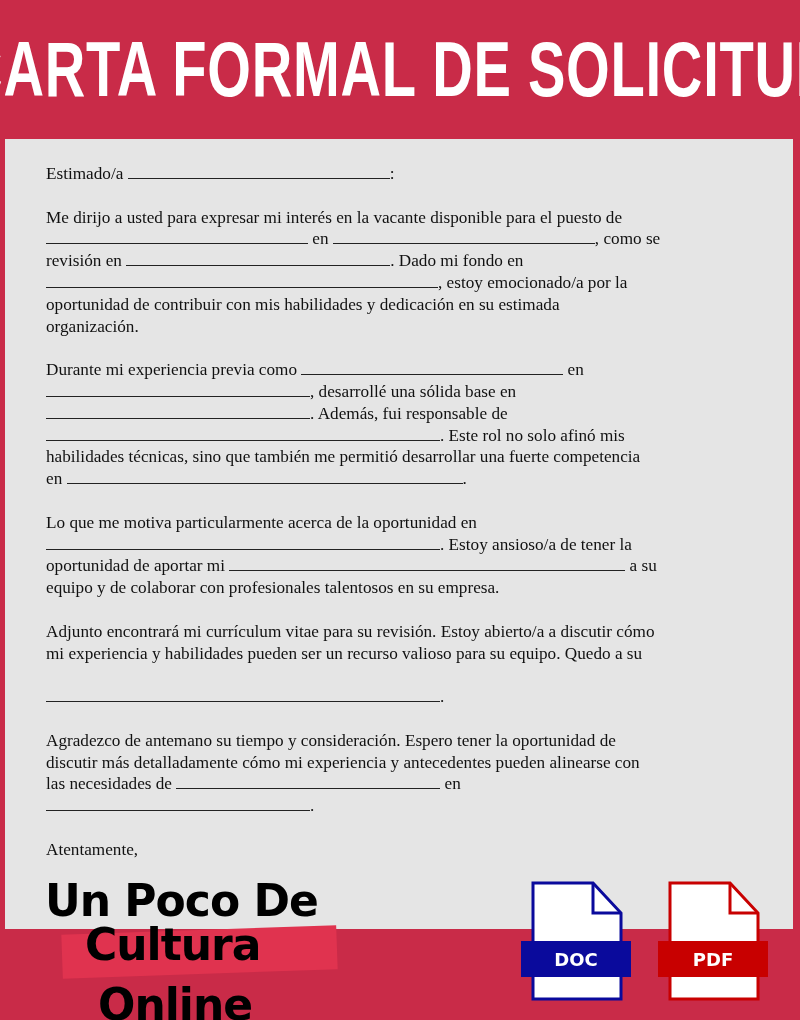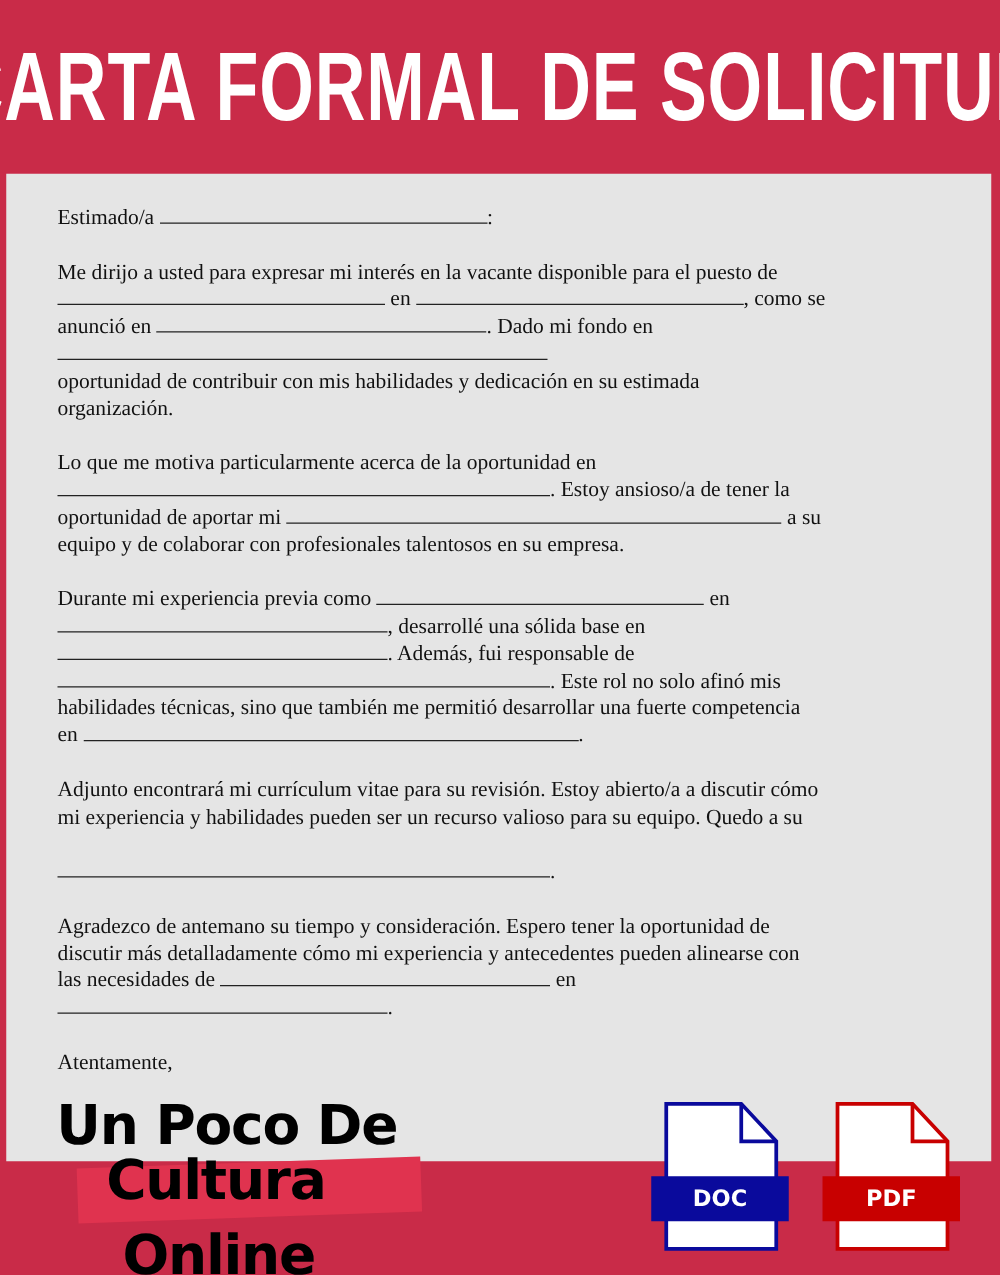--- a/index.html
+++ b/index.html
@@ -25,40 +25,40 @@
   <h1>CARTA FORMAL DE SOLICITUD</h1>
 </div>
 
 <div class="page">
   <div class="letter">
     <p><span>Estimado/a</span> <span class="blank" style="width:262px"></span><span>:</span></p>
 
     <p>
       <span>Me dirijo a usted para expresar mi interés en la vacante disponible para el puesto de</span><br>
       <span class="blank" style="width:262px"></span> <span>en</span> <span class="blank" style="width:262px"></span><span>, como se</span><br>
-      <span>anunció en</span> <span class="blank" style="width:264px"></span><span>. Dado mi fondo en</span><br>
-      <span class="blank" style="width:392px"></span><br>
+      <span>revisión en</span> <span class="blank" style="width:264px"></span><span>. Dado mi fondo en</span><br>
+      <span class="blank" style="width:392px"></span><span>, estoy emocionado/a por la</span><br>
       <span>oportunidad de contribuir con mis habilidades y dedicación en su estimada</span><br>
       <span>organización.</span>
-    </p>
-
-    <p>
-      <span>Lo que me motiva particularmente acerca de la oportunidad en</span><br>
-      <span class="blank" style="width:394px"></span><span>. Estoy ansioso/a de tener la</span><br>
-      <span>oportunidad de aportar mi</span> <span class="blank" style="width:396px"></span> <span>a su</span><br>
-      <span>equipo y de colaborar con profesionales talentosos en su empresa.</span>
     </p>
 
     <p>
       <span>Durante mi experiencia previa como</span> <span class="blank" style="width:262px"></span> <span>en</span><br>
       <span class="blank" style="width:264px"></span><span>, desarrollé una sólida base en</span><br>
       <span class="blank" style="width:264px"></span><span>. Además, fui responsable de</span><br>
       <span class="blank" style="width:394px"></span><span>. Este rol no solo afinó mis</span><br>
       <span>habilidades técnicas, sino que también me permitió desarrollar una fuerte competencia</span><br>
       <span>en</span> <span class="blank" style="width:396px"></span><span>.</span>
+    </p>
+
+    <p>
+      <span>Lo que me motiva particularmente acerca de la oportunidad en</span><br>
+      <span class="blank" style="width:394px"></span><span>. Estoy ansioso/a de tener la</span><br>
+      <span>oportunidad de aportar mi</span> <span class="blank" style="width:396px"></span> <span>a su</span><br>
+      <span>equipo y de colaborar con profesionales talentosos en su empresa.</span>
     </p>
 
     <p>
       <span>Adjunto encontrará mi currículum vitae para su revisión. Estoy abierto/a a discutir cómo</span><br>
       <span>mi experiencia y habilidades pueden ser un recurso valioso para su equipo. Quedo a su</span><br>
       <br>
       <span class="blank" style="width:394px"></span><span>.</span>
     </p>
 
     <p>

